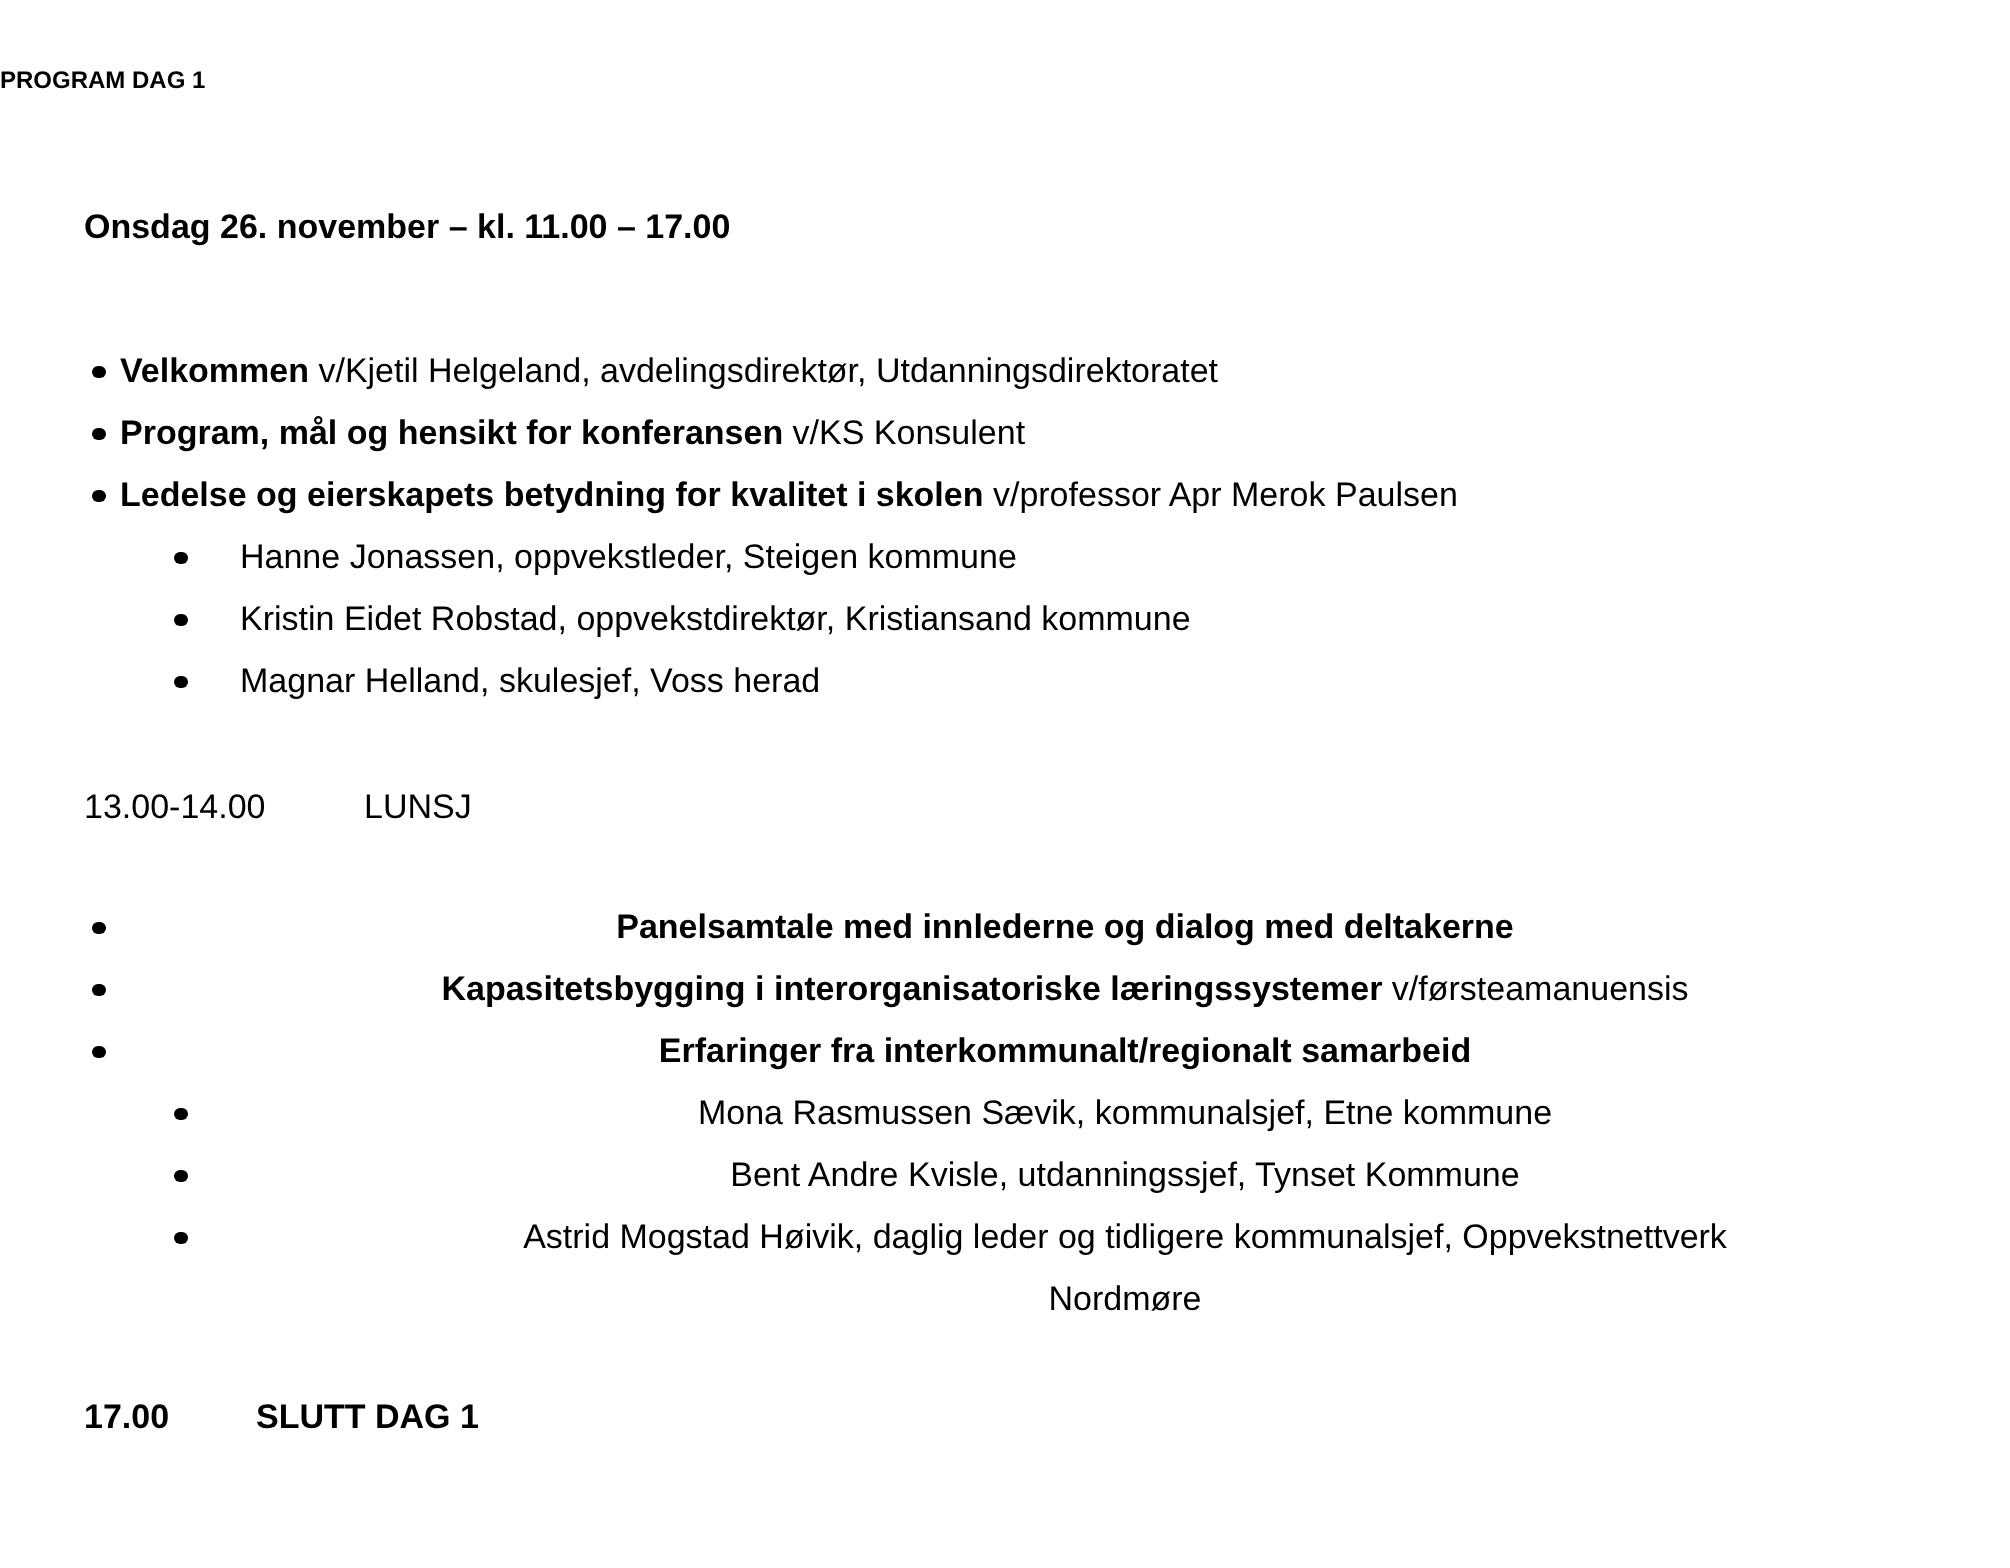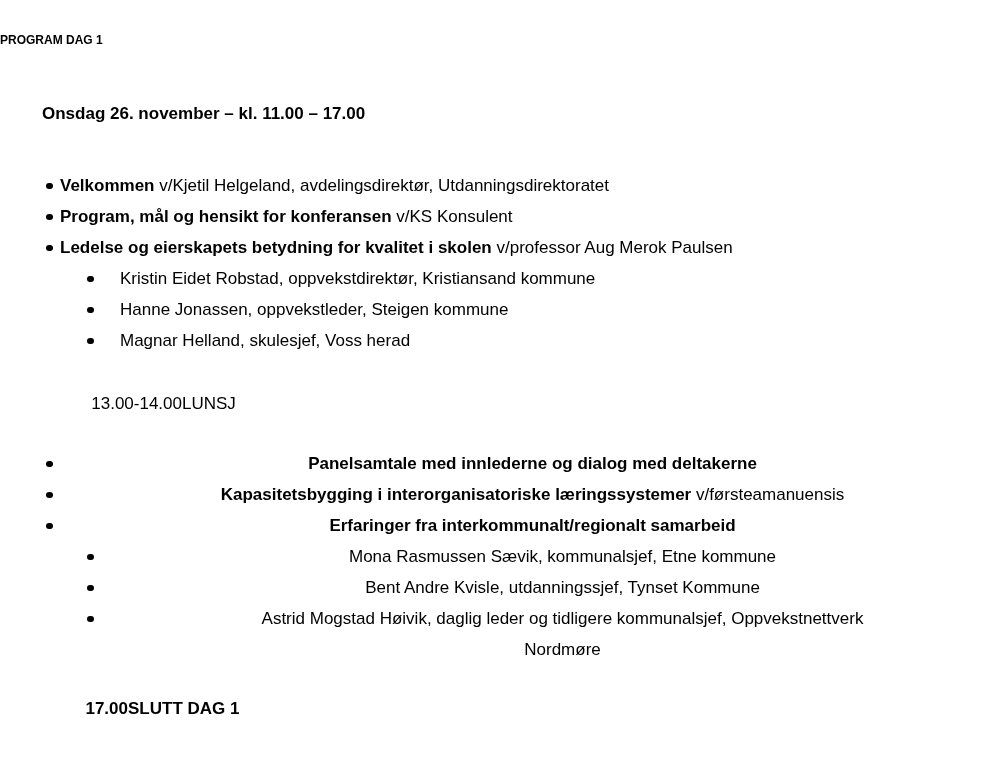--- a/index.html
+++ b/index.html
@@ -47,21 +47,21 @@
     background: #000000;
   }
   li.item.lvl1 > .bullet { left: 46px; }
   li.item.lvl2 > .bullet { left: 87px; }
   .topic { font-weight: 700; }
   .detail { font-weight: 400; }
   .cont-line { font-weight: 400; }
   .time-line { margin-left: 42px; }
   .time-line.lunch { margin-top: 32px; font-weight: 400; }
   .time-line.end { margin-top: 28px; font-weight: 700; }
-  .time-col { display: inline-block; text-align: right; }
+  .time-col { display: inline-block; }
   .time-line.lunch .time-col { width: 140px; }
   .time-line.end .time-col { width: 86px; }
 </style>
 </head>
 <body>
 
 <div class="page">
 
   <div class="doc-title">PROGRAM DAG 1</div>
 
@@ -71,29 +71,29 @@
     <li class="item lvl1">
       <span class="bullet"></span>
       <span class="topic">Velkommen</span><span class="detail"> v/Kjetil Helgeland, avdelingsdirektør, Utdanningsdirektoratet</span>
     </li>
     <li class="item lvl1">
       <span class="bullet"></span>
       <span class="topic">Program, mål og hensikt for konferansen</span><span class="detail"> v/KS Konsulent</span>
     </li>
     <li class="item lvl1">
       <span class="bullet"></span>
-      <span class="topic">Ledelse og eierskapets betydning for kvalitet i skolen</span><span class="detail"> v/professor Aug Merok Paulsen</span>
+      <span class="topic">Ledelse og eierskapets betydning for kvalitet i skolen</span><span class="detail"> v/professor Apr Merok Paulsen</span>
+    </li>
+    <li class="item lvl2">
+      <span class="bullet"></span>
+      <span class="topic"></span><span class="detail">Hanne Jonassen, oppvekstleder, Steigen kommune</span>
     </li>
     <li class="item lvl2">
       <span class="bullet"></span>
       <span class="topic"></span><span class="detail">Kristin Eidet Robstad, oppvekstdirektør, Kristiansand kommune</span>
-    </li>
-    <li class="item lvl2">
-      <span class="bullet"></span>
-      <span class="topic"></span><span class="detail">Hanne Jonassen, oppvekstleder, Steigen kommune</span>
     </li>
     <li class="item lvl2">
       <span class="bullet"></span>
       <span class="topic"></span><span class="detail">Magnar Helland, skulesjef, Voss herad</span>
     </li>
   </ul>
 
   <div class="time-line lunch">
     <span class="time-col">13.00-14.00</span><span>LUNSJ</span>
   </div>

